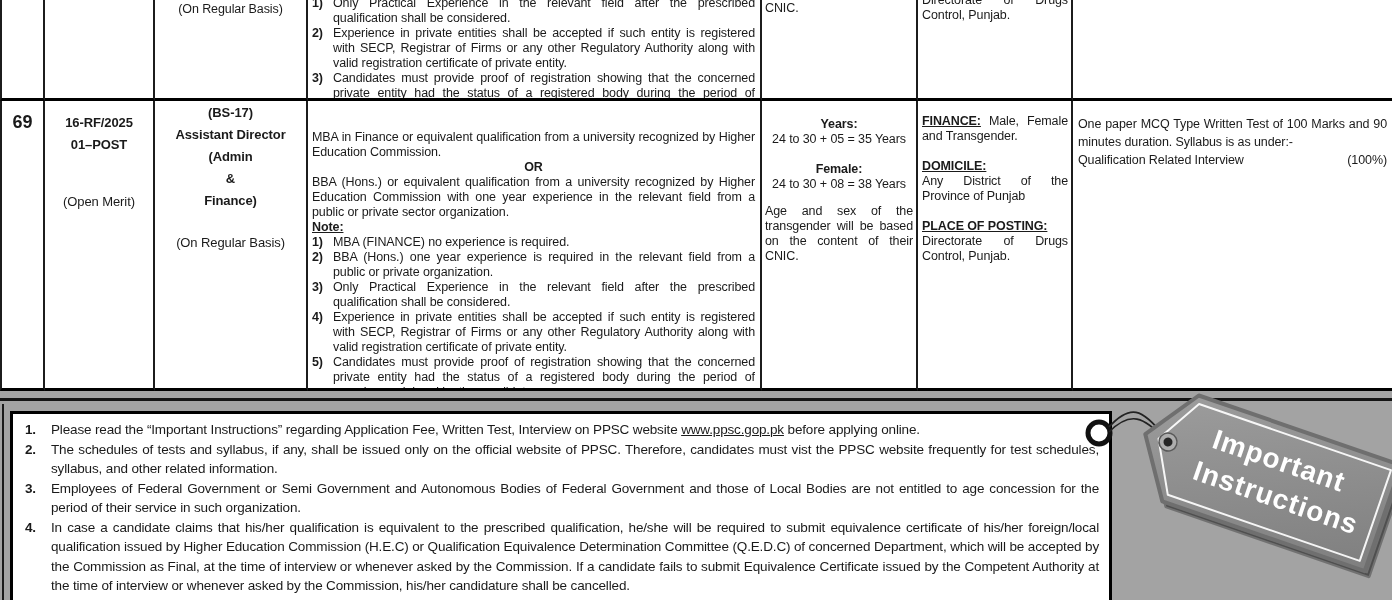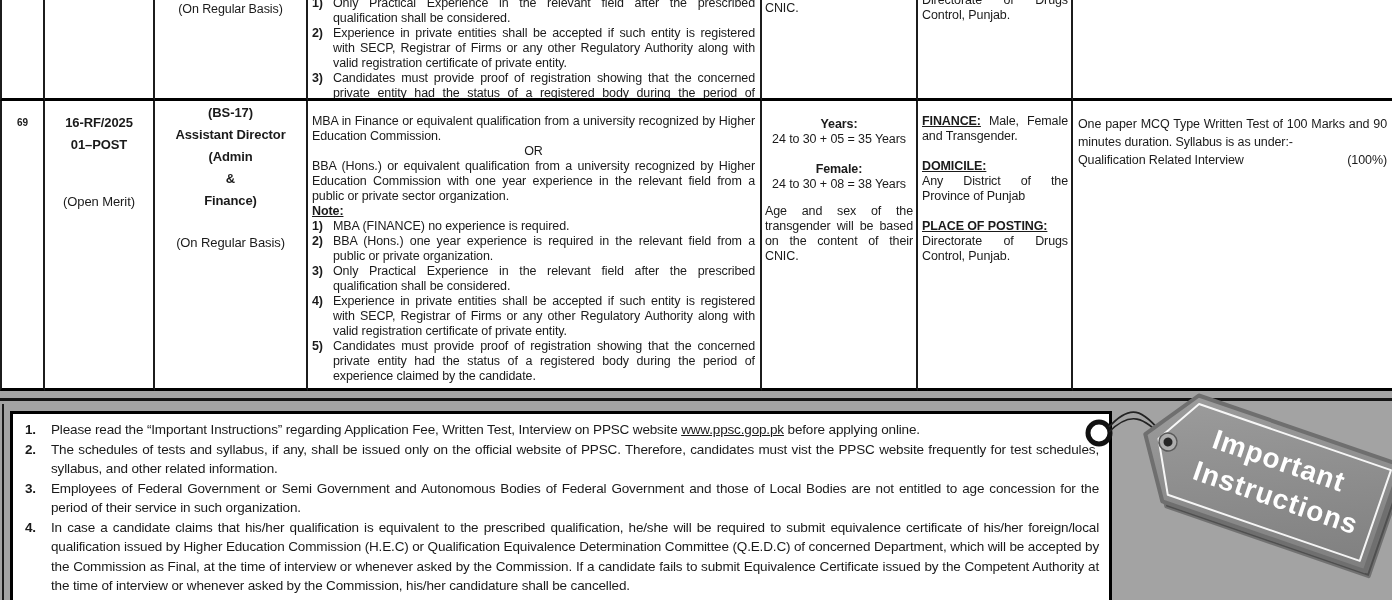--- a/index.html
+++ b/index.html
@@ -14,41 +14,41 @@
     grid-template-rows:101px 290px;
     font-size:12.5px; line-height:15px; letter-spacing:-0.1px;
   }
   .cell { border-right:2px solid #1c1c1c; overflow:hidden; position:relative; background:#fff; }
   .cell.first { border-left:2px solid #1c1c1c; }
   .cell.r1 { border-bottom:3px solid #000; }
   .cell.r2 { border-bottom:3px solid #000; }
   .cell.last { border-right:none; }
 
   .qual-cell { padding:2px 5px 0 4px; }
-  .r2.qual-cell { padding-top:13px; }
+  .r2.qual-cell { padding-top:29px; }
   .shift-up { transform:translateY(-6px); }
   .shift-up7 { transform:translateY(-7px); }
 
   .center { text-align:center; }
   .bold { font-weight:bold; }
   .just { text-align:justify; }
   .underline { text-decoration:underline; }
 
   .li { display:flex; }
   .li .num { width:21px; flex:0 0 21px; font-weight:bold; }
   .li .txt { flex:1; text-align:justify; }
 
-  .sr-cell { padding-top:14px; font-weight:bold; font-size:10px; }
+  .sr-cell { padding-top:14px; font-weight:bold; font-size:18px; }
   .case-cell { padding-top:14px; font-size:13px; }
   .post-cell { padding-top:4px; font-size:13px; }
   .mt8 { margin-top:7px; }
   .mt22 { margin-top:42px; }
   .mt28 { margin-top:27px; }
 
-  .or-line { text-align:center; font-weight:normal; }
+  .or-line { text-align:center; font-weight:bold; }
   .note-label { font-weight:bold; text-decoration:underline; }
 
   .age-cell { padding:16px 3px 0 3px; text-align:center; }
   .age-note { margin-top:12px; text-align:justify; }
 
   .elig-cell { padding:13px 3px 0 4px; }
   .elig-block .val { text-align:justify; }
   .elig-gap { margin-top:15px; }
 
   .wt-cell { padding:14px 5px 0 5px; line-height:18px; }

